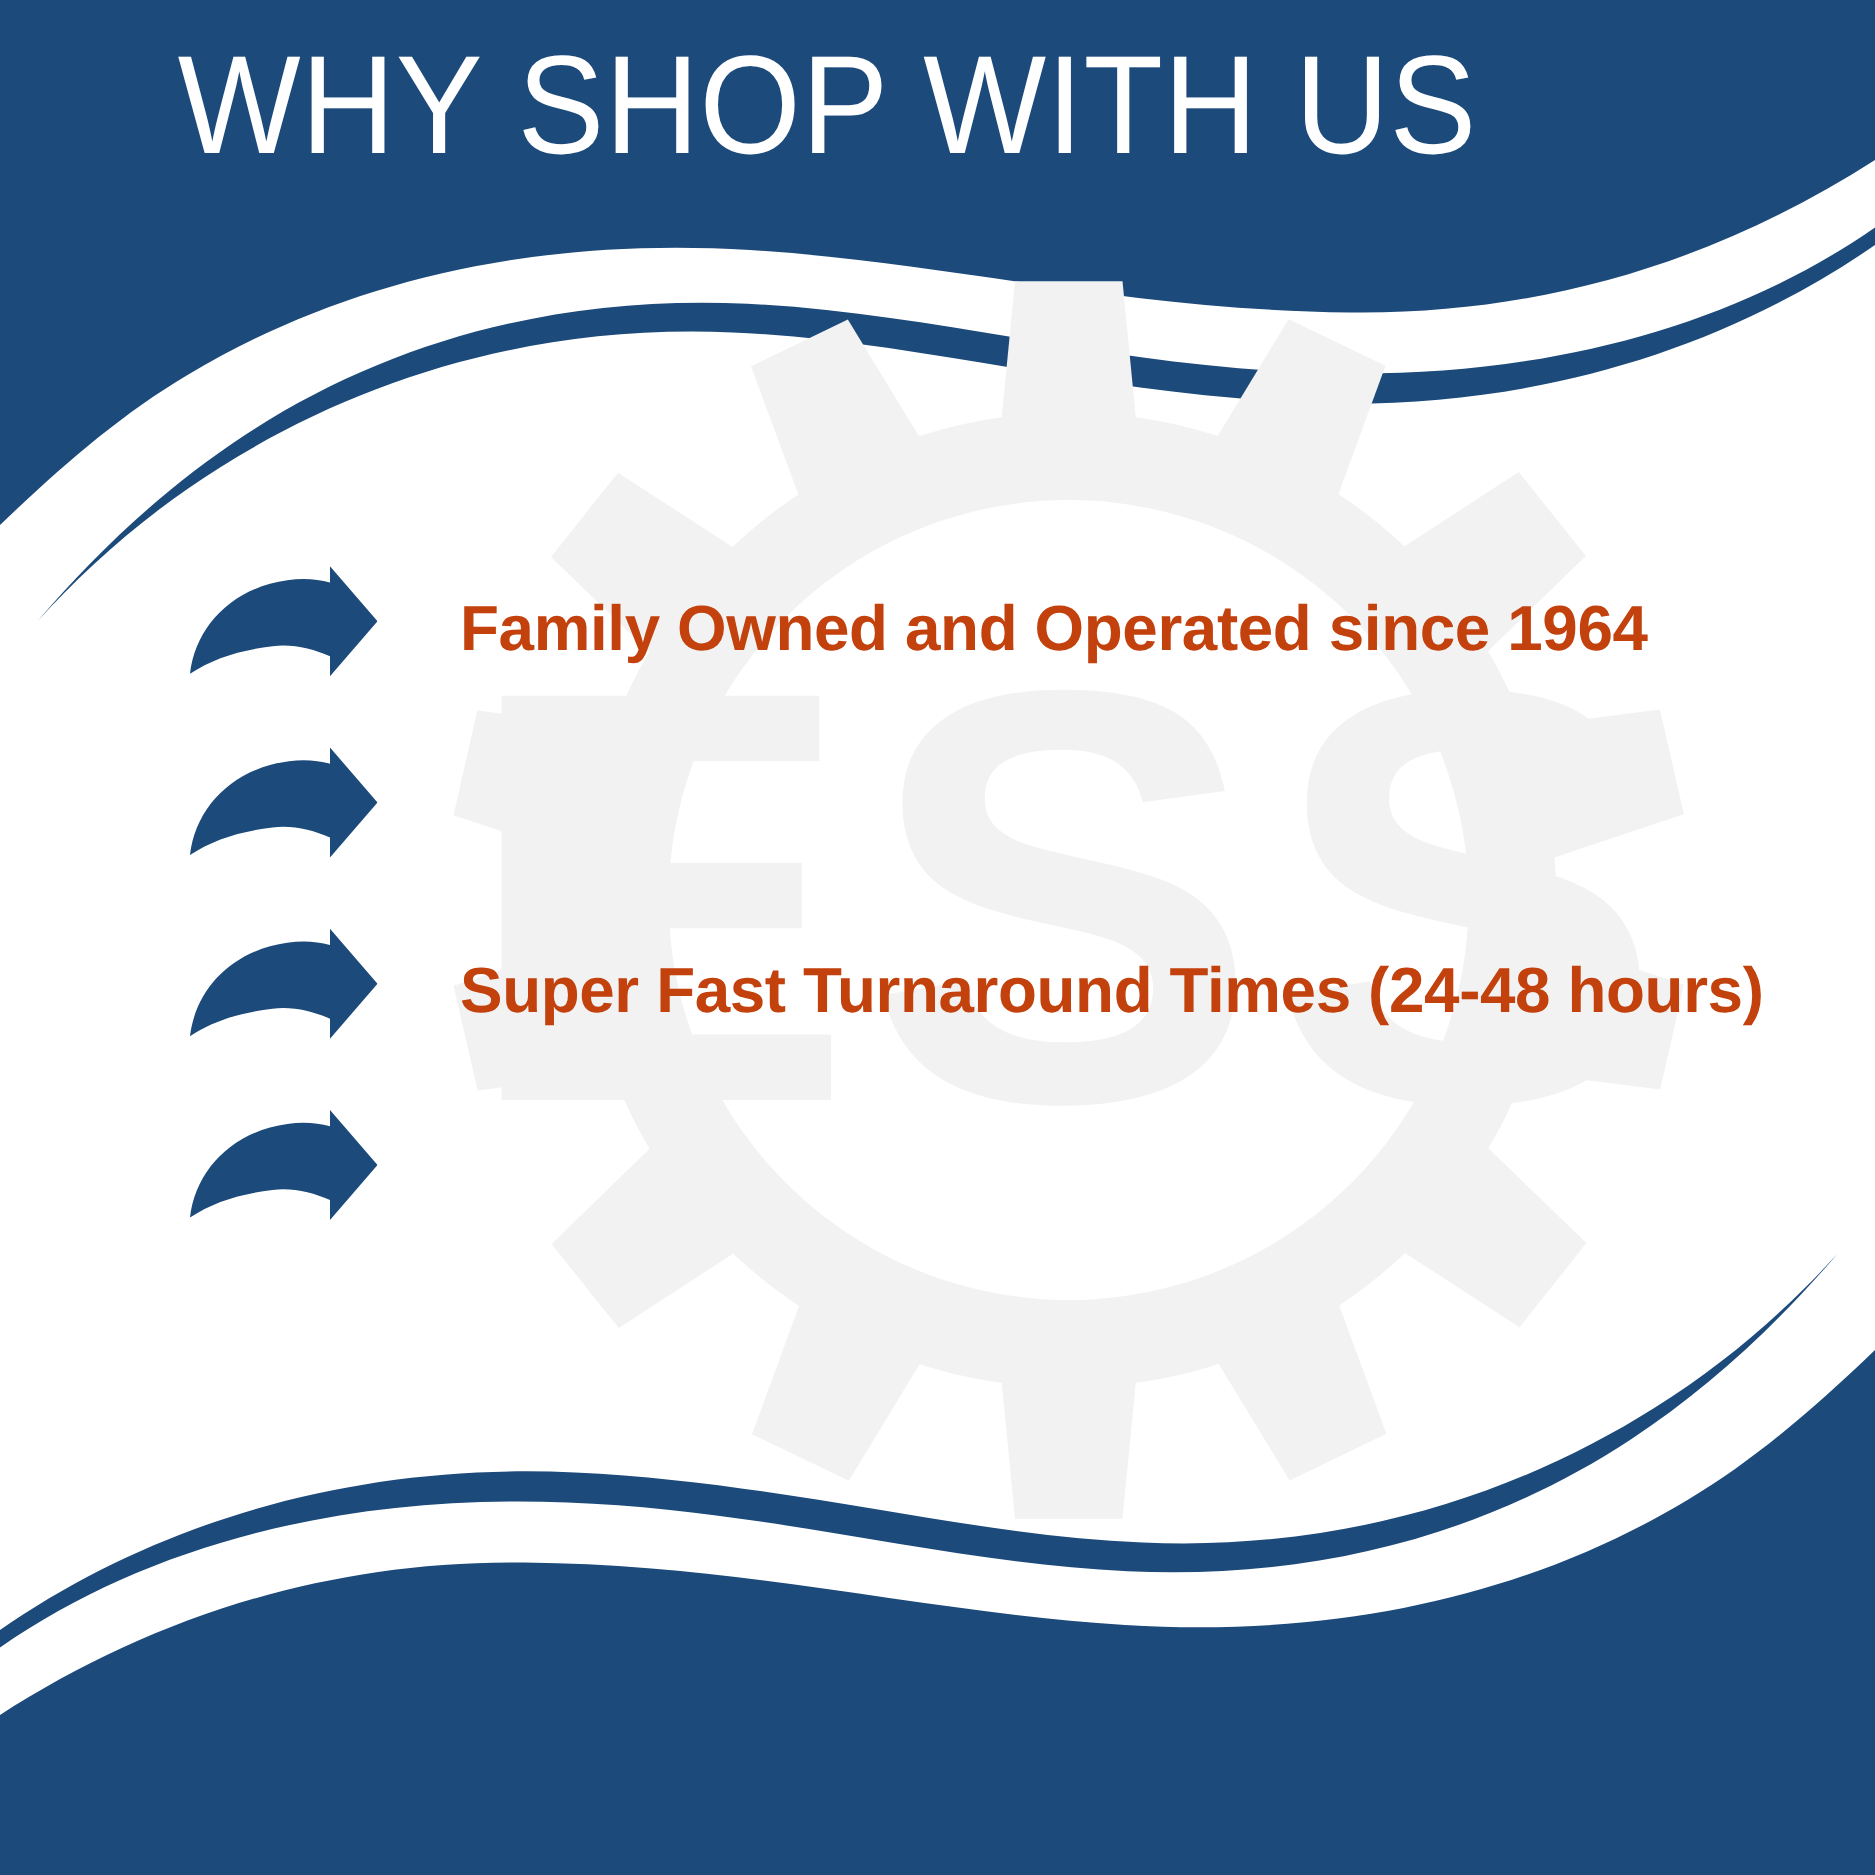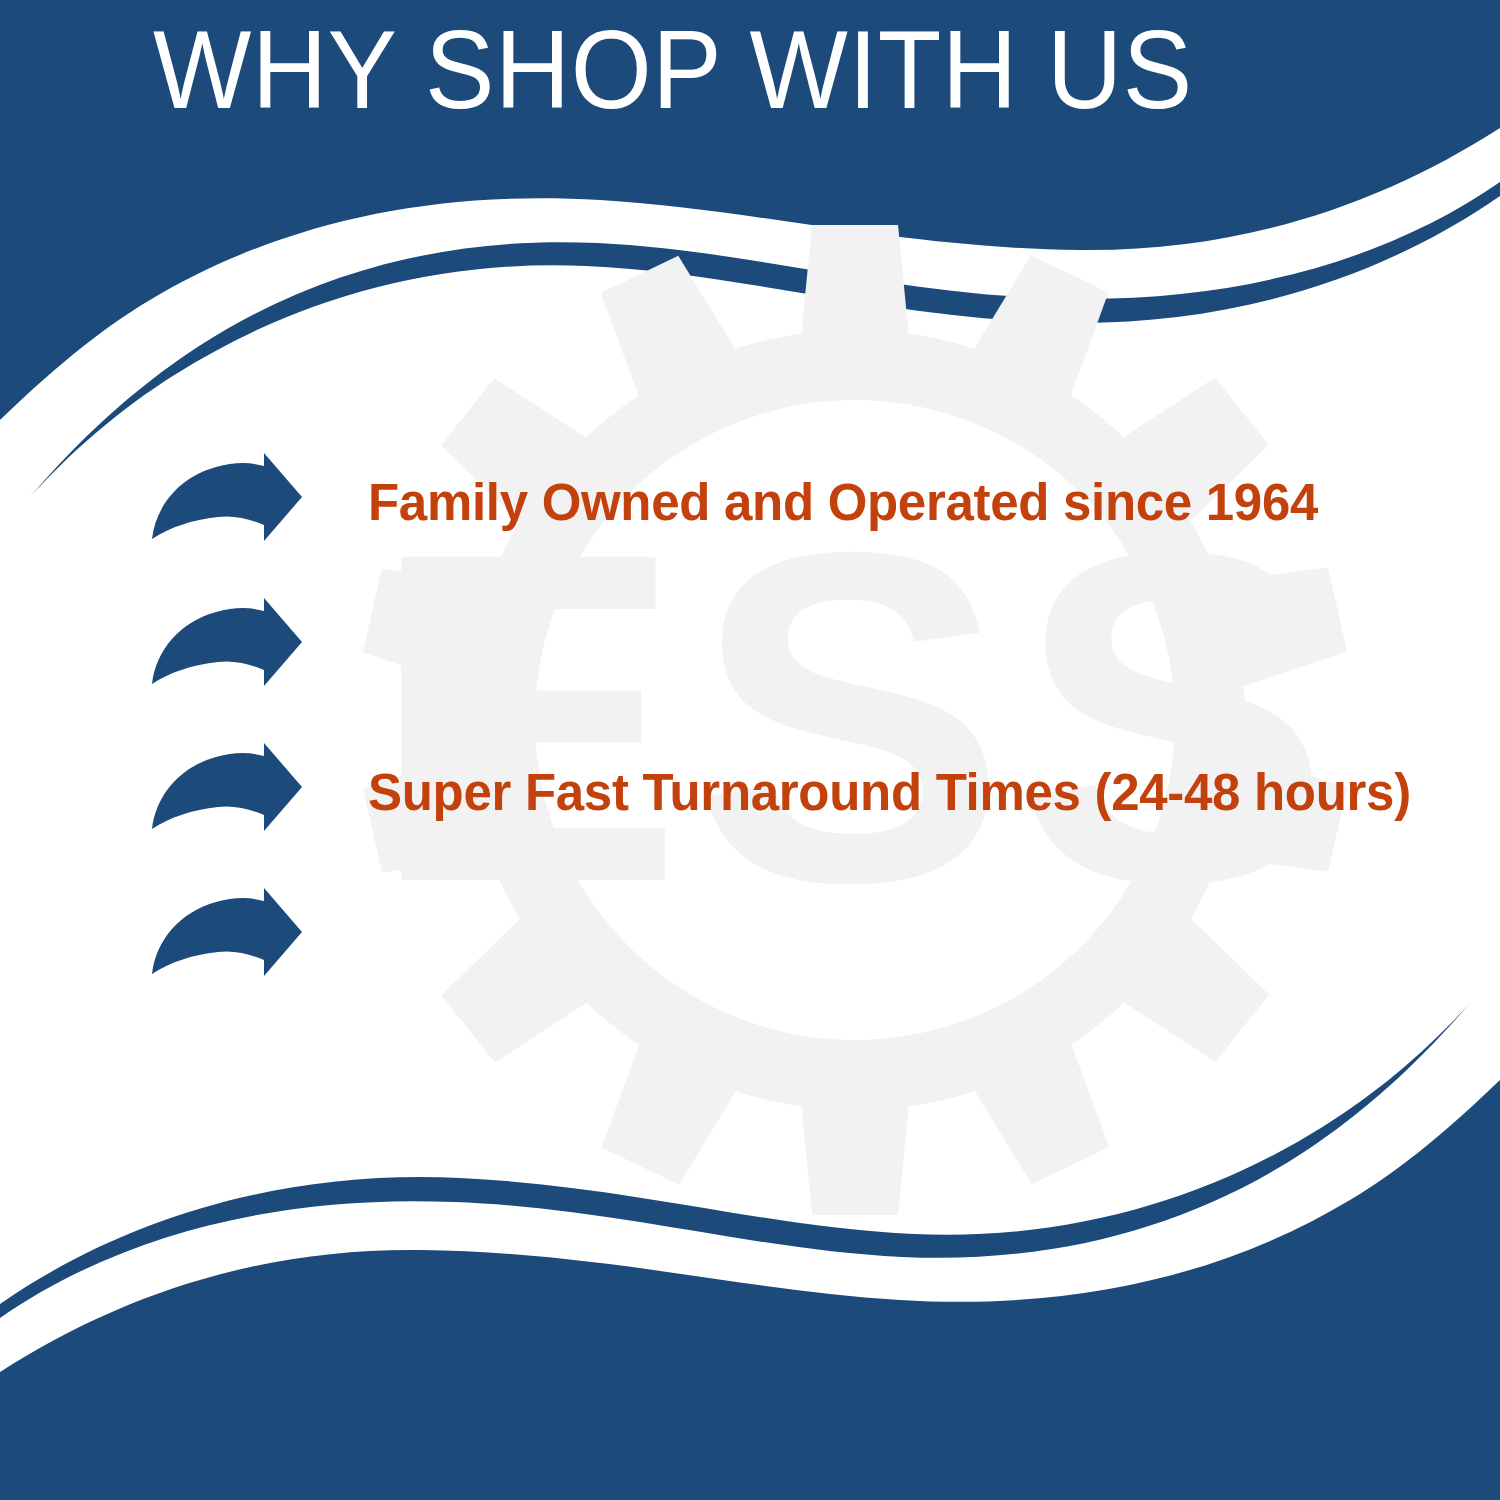--- a/index.html
+++ b/index.html
@@ -29,26 +29,26 @@
     left: 0;
     top: 0;
     width: 1500px;
     height: 1500px;
     display: block;
   }
 
   
   .header-band {
     position: absolute;
-    left: 15px;
+    left: 4px;
     top: 0;
     width: 1316px;
     height: 140px;
     display: flex;
-    align-items: center;
+    align-items: flex-end;
     justify-content: center;
     pointer-events: none;
   }
   .header-title {
     color: #ffffff;
     font-size: 112px;
     line-height: 1;
     font-weight: 400;
     letter-spacing: 0.5px;
     white-space: nowrap;

